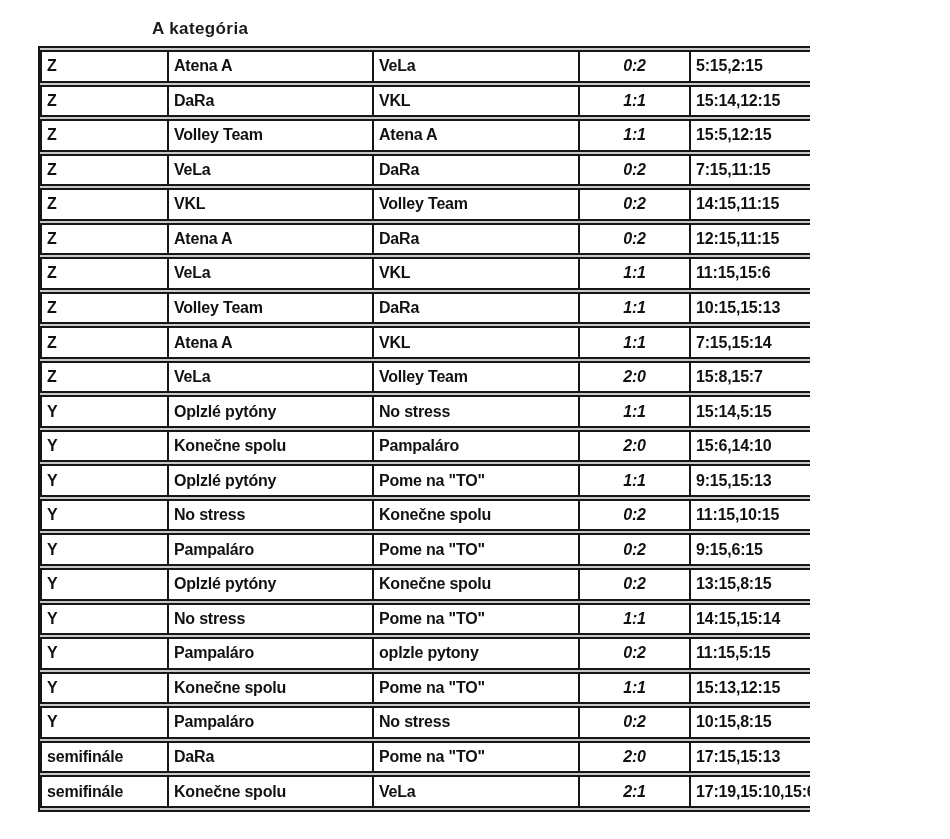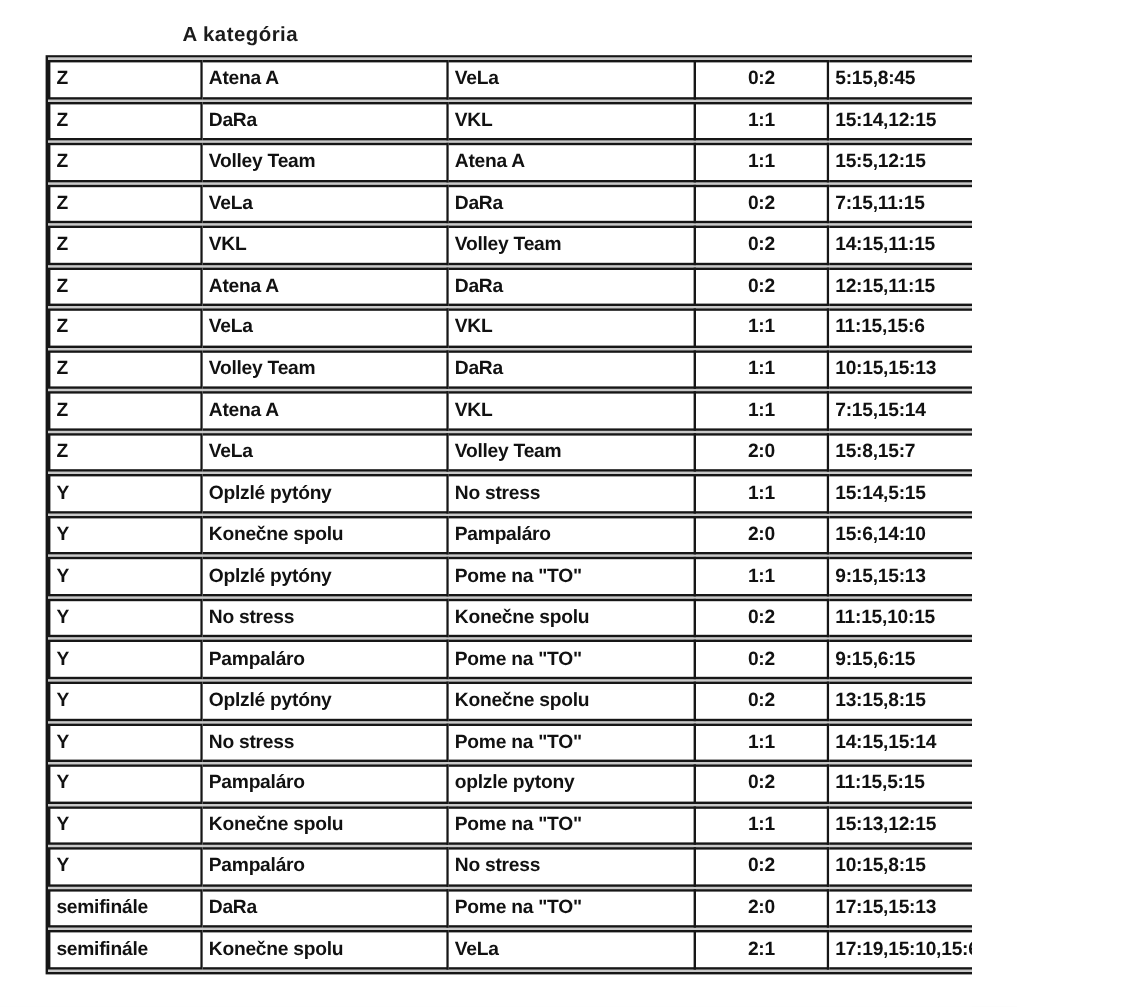--- a/index.html
+++ b/index.html
@@ -47,21 +47,21 @@
     padding: 0 5px;
     font-size: 16px;
     font-weight: 700;
     color: #111111;
     letter-spacing: -0.2px;
     white-space: nowrap;
     overflow: hidden;
     vertical-align: middle;
   }
   table.results td:first-child { border-left: 2px solid #161616; }
-  td.c-sets { text-align: center; }
+  td.c-sets { text-align: center; font-style: italic; }
   
   .logo-badge {
     position: absolute;
     left: 872px;
     top: 22px;
     width: 47px;
     height: 45px;
     transform: rotate(-9deg);
     border-radius: 9px;
     background: linear-gradient(150deg, #f7cfce 0%, #efa3a2 45%, #e18280 100%);
@@ -102,21 +102,21 @@
         <col style="width:206px">
         <col style="width:111px">
         <col>
       </colgroup>
       <tbody id="results-body">
           <tr>
             <td class="c-stage">Z</td>
             <td class="c-home">Atena A</td>
             <td class="c-away">VeLa</td>
             <td class="c-sets">0:2</td>
-            <td class="c-points">5:15,8:45</td>
+            <td class="c-points">5:15,2:15</td>
           </tr>
           <tr>
             <td class="c-stage">Z</td>
             <td class="c-home">DaRa</td>
             <td class="c-away">VKL</td>
             <td class="c-sets">1:1</td>
             <td class="c-points">15:14,12:15</td>
           </tr>
           <tr>
             <td class="c-stage">Z</td>

